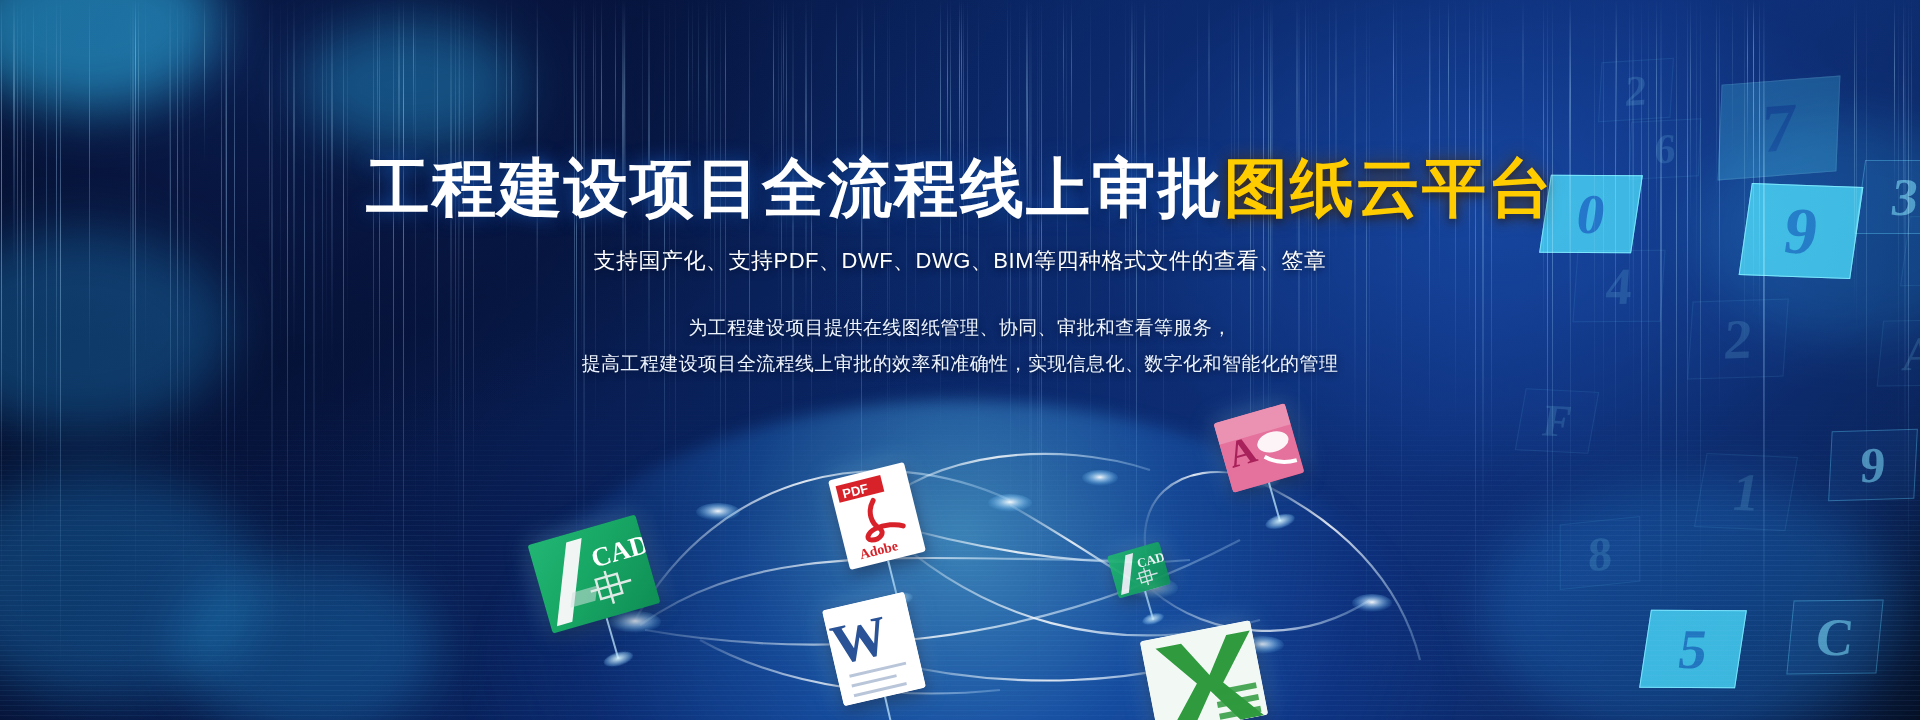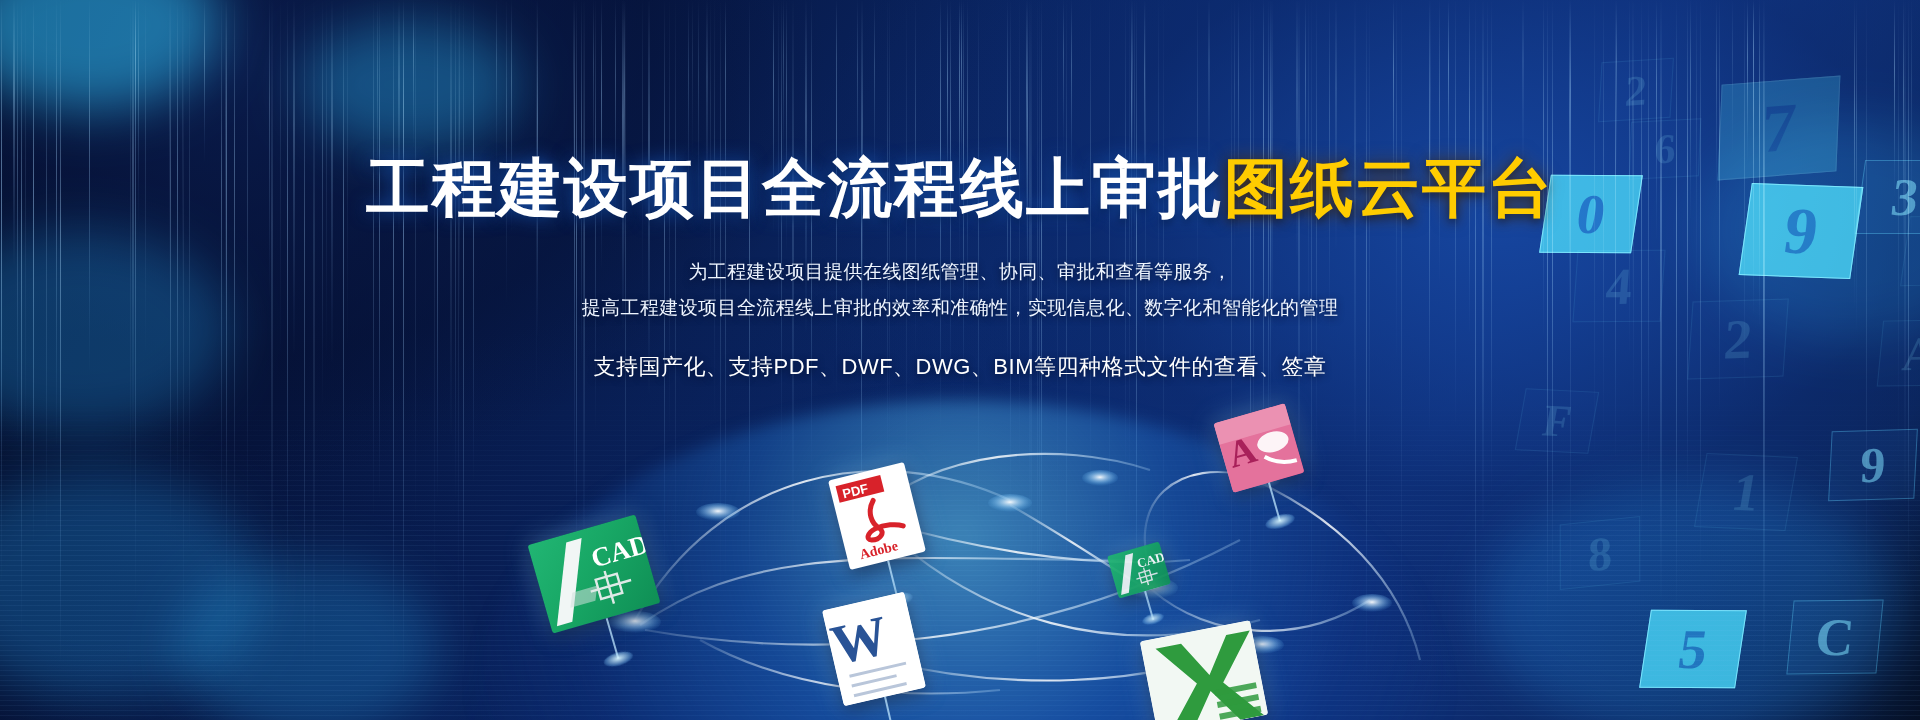--- a/index.html
+++ b/index.html
@@ -523,21 +523,21 @@
     <div class="pin" style="top:44px; height:30px;"></div>
     <div class="node" style="top:68px; width:22px; height:10px;"></div>
   </div>
 
   <div id="content">
 
     <h1 id="title">
       <span>工程建设项目全流程线上审批</span><span class="hl">图纸云平台</span>
     </h1>
 
+    <div id="subtitle">支持国产化、支持PDF、DWF、DWG、BIM等四种格式文件的查看、签章</div>
+
     <div id="desc">
       <div>为工程建设项目提供在线图纸管理、协同、审批和查看等服务，</div>
       <div>提高工程建设项目全流程线上审批的效率和准确性，实现信息化、数字化和智能化的管理</div>
     </div>
 
-    <div id="subtitle">支持国产化、支持PDF、DWF、DWG、BIM等四种格式文件的查看、签章</div>
-
   </div>
 </div>
 
 </body></html>

